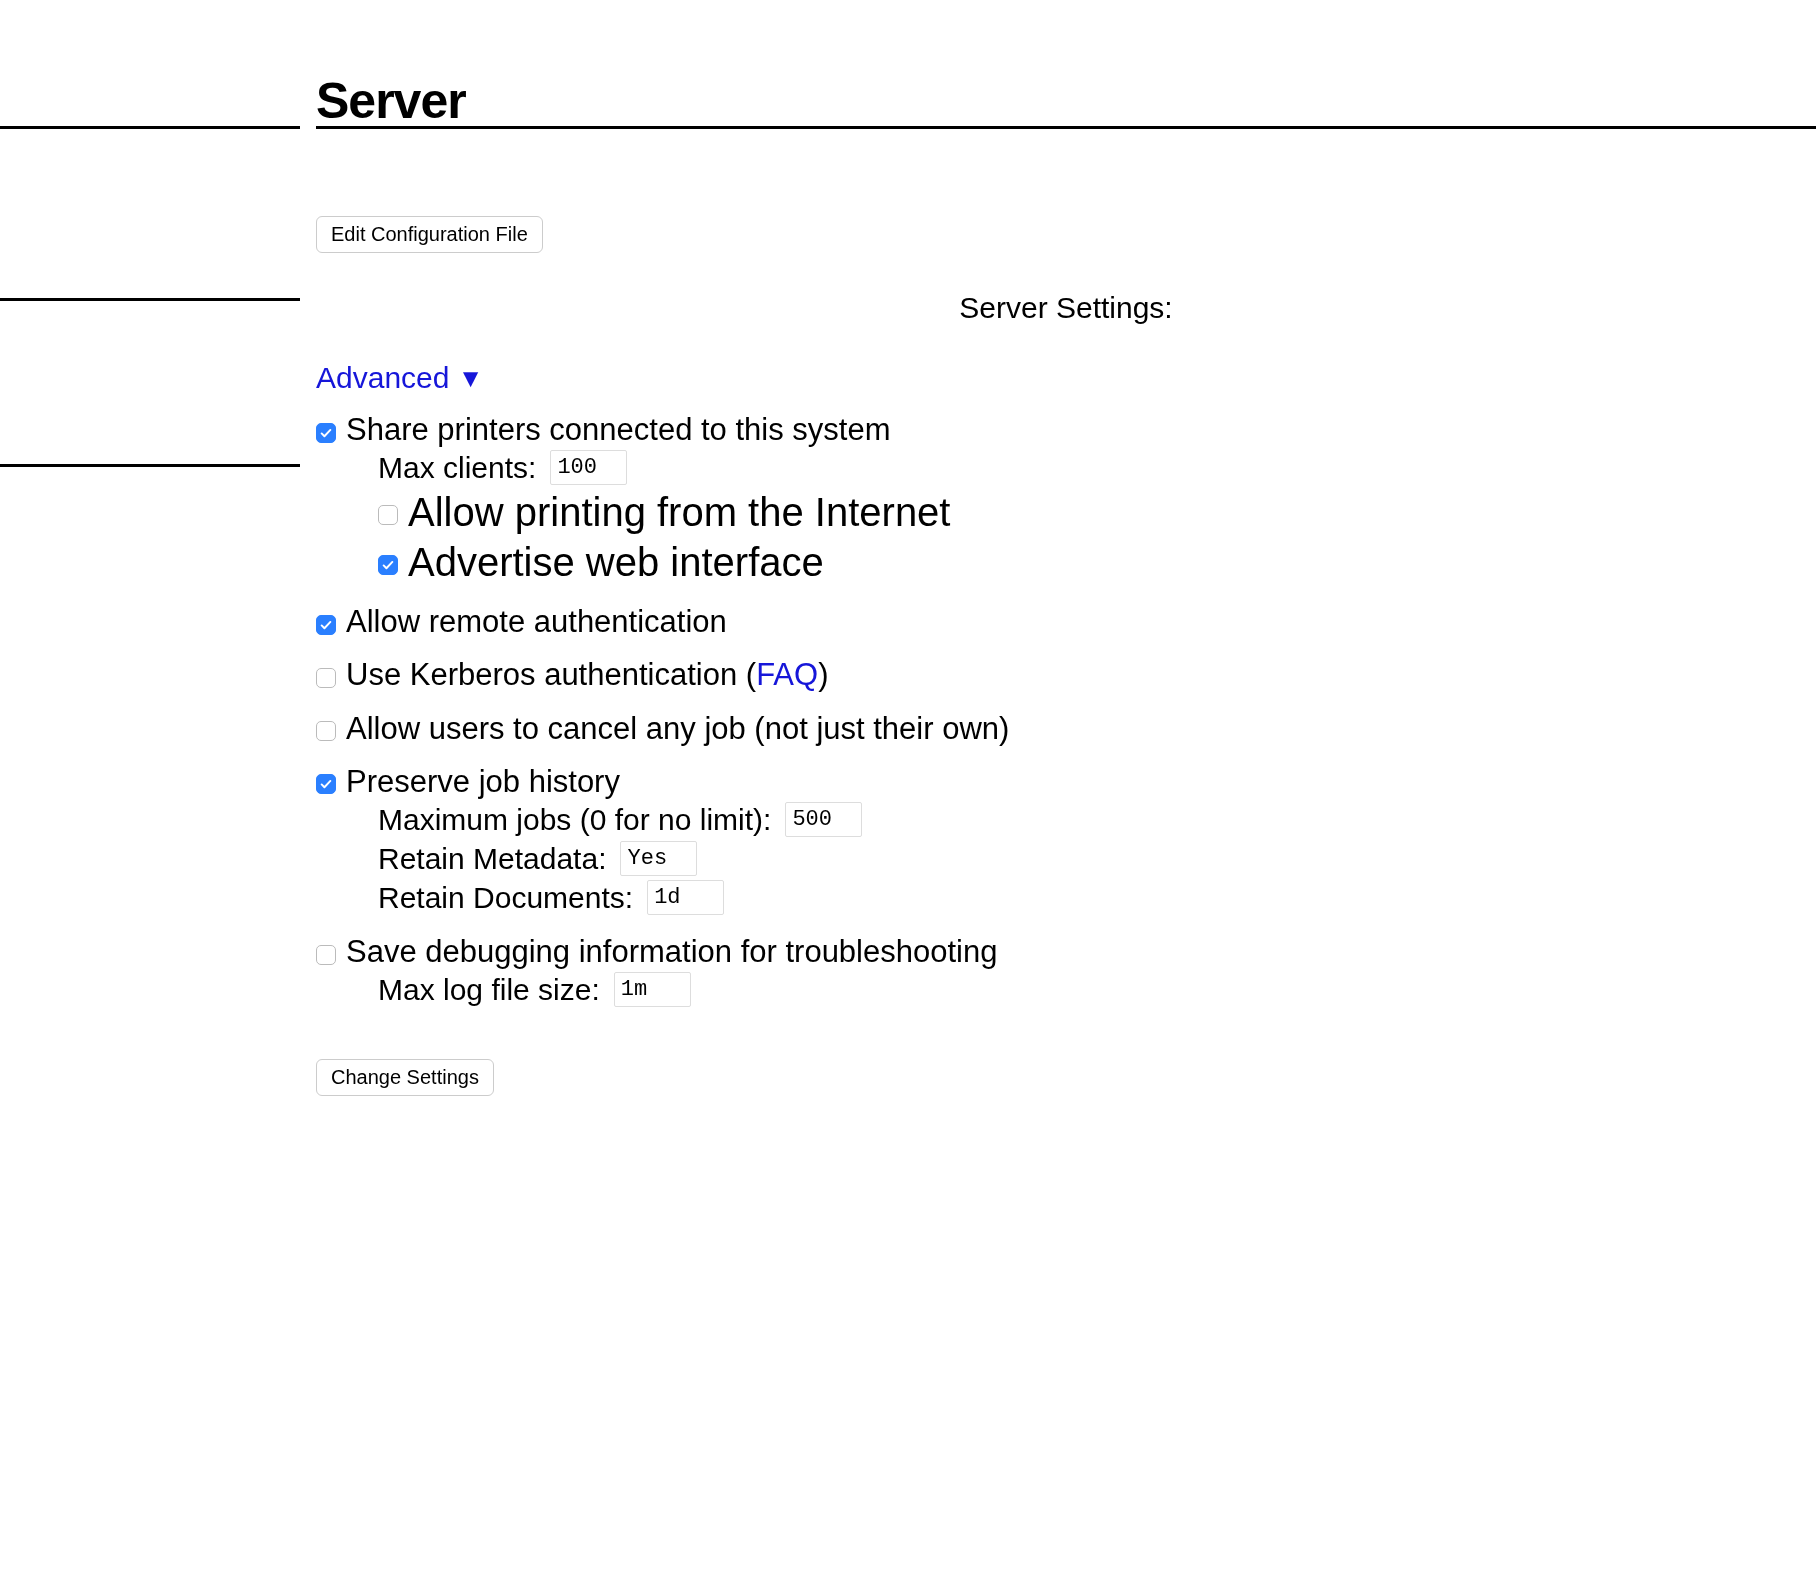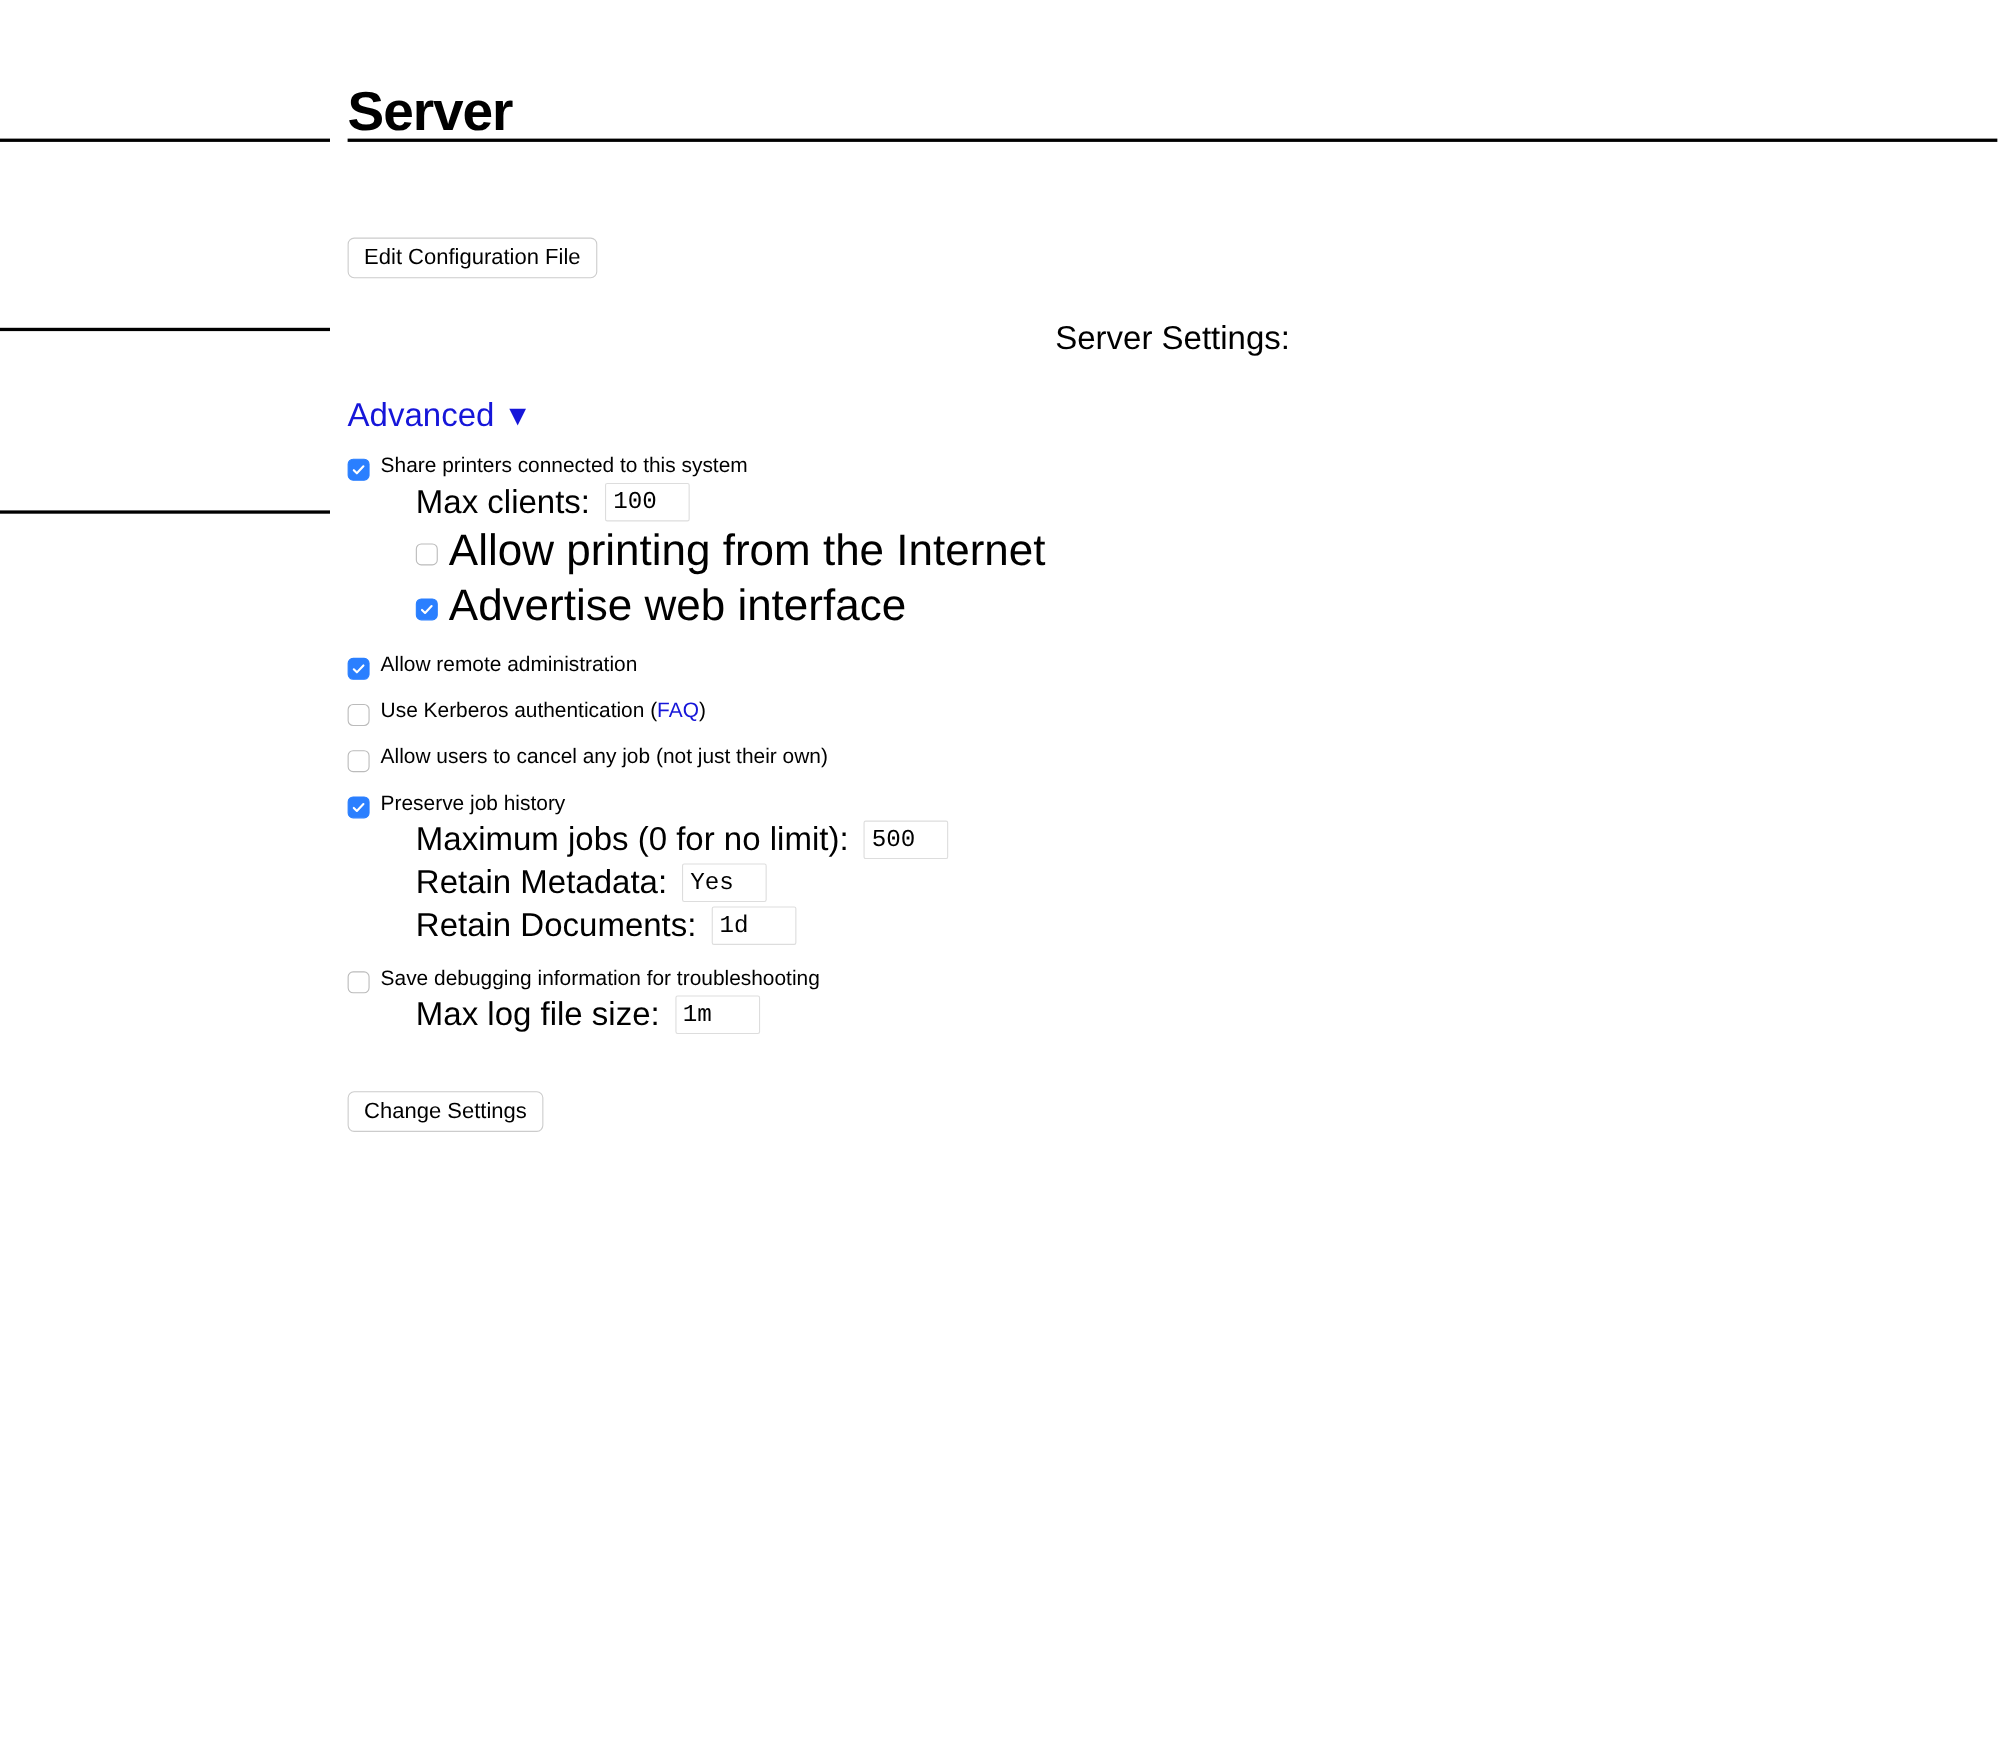--- a/index.html
+++ b/index.html
@@ -86,21 +86,21 @@
     .advanced-link .triangle {
       font-size: 26px;
       vertical-align: 1px;
     }
     .settings-list {
       margin-top: 4px;
     }
     .row {
       display: flex;
       align-items: center;
-      font-size: 19px;
+      font-size: 31px;
       line-height: 1.2;
       margin-top: 16px;
     }
     .checkbox {
       display: inline-flex;
       align-items: center;
       justify-content: center;
       width: 20px;
       height: 20px;
       border-radius: 5px;
@@ -201,21 +201,21 @@
       </span>
       <span>Advertise web interface</span>
     </div>
 
     <div class="row">
       <span class="checkbox checked">
         <svg viewBox="0 0 16 16">
             <path d="M3 8.5 L6.2 11.7 L13 4.5" stroke="#fff" stroke-width="2.2" fill="none" stroke-linecap="round" stroke-linejoin="round"></path>
           </svg>
       </span>
-      <span>Allow remote administration</span>
+      <span>Allow remote authentication</span>
     </div>
 
     <div class="row">
       <span class="checkbox unchecked"></span>
       <span>
         <span>Use Kerberos authentication (</span><span class="link">FAQ</span><span>)</span>
       </span>
     </div>
 
     <div class="row">

